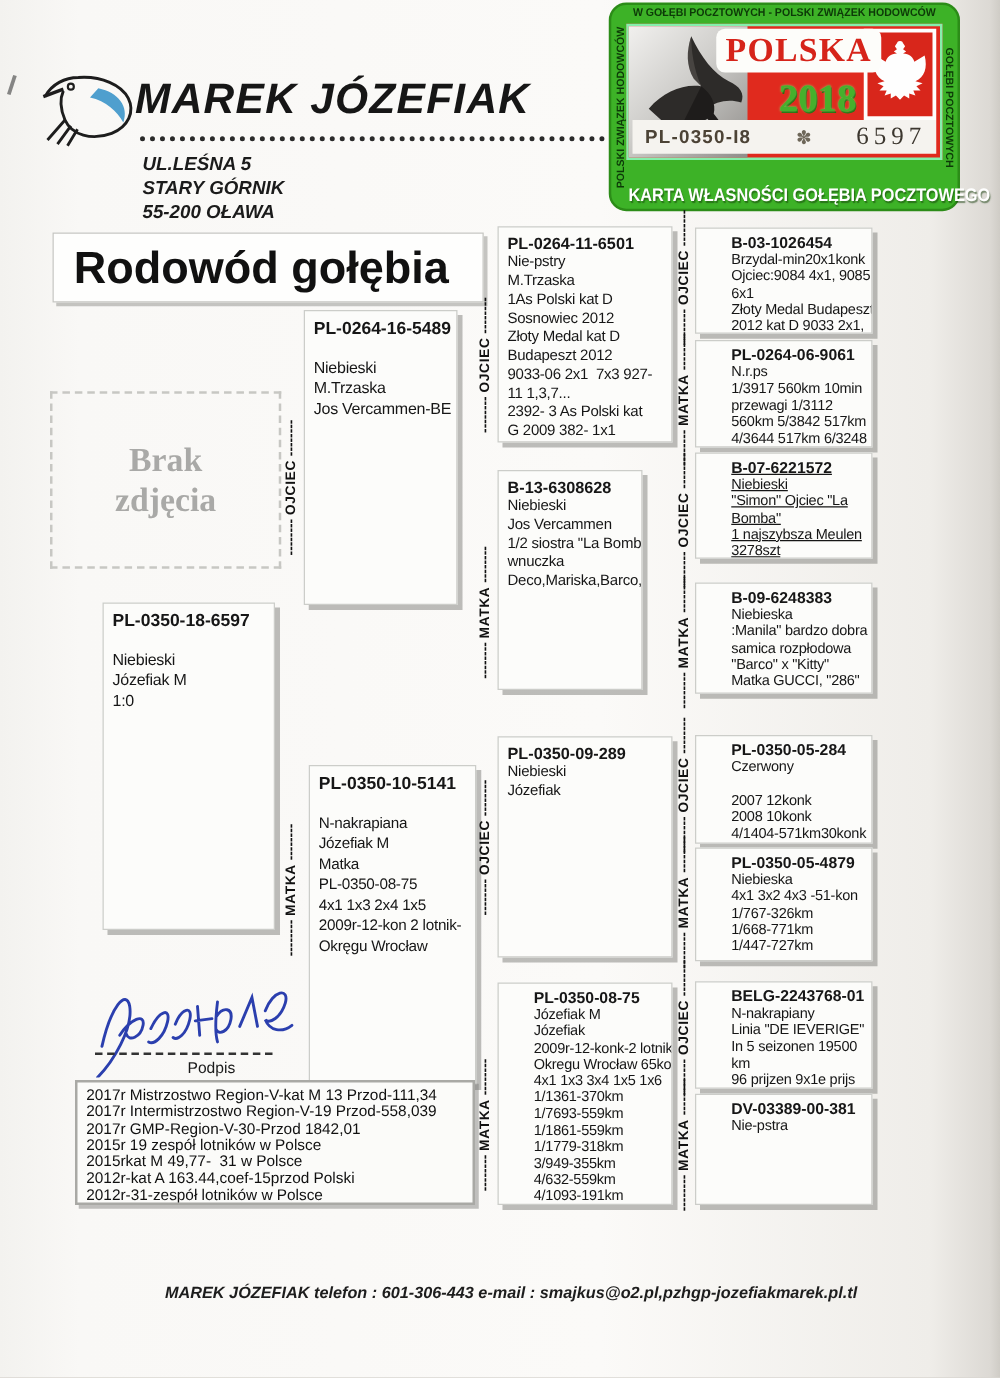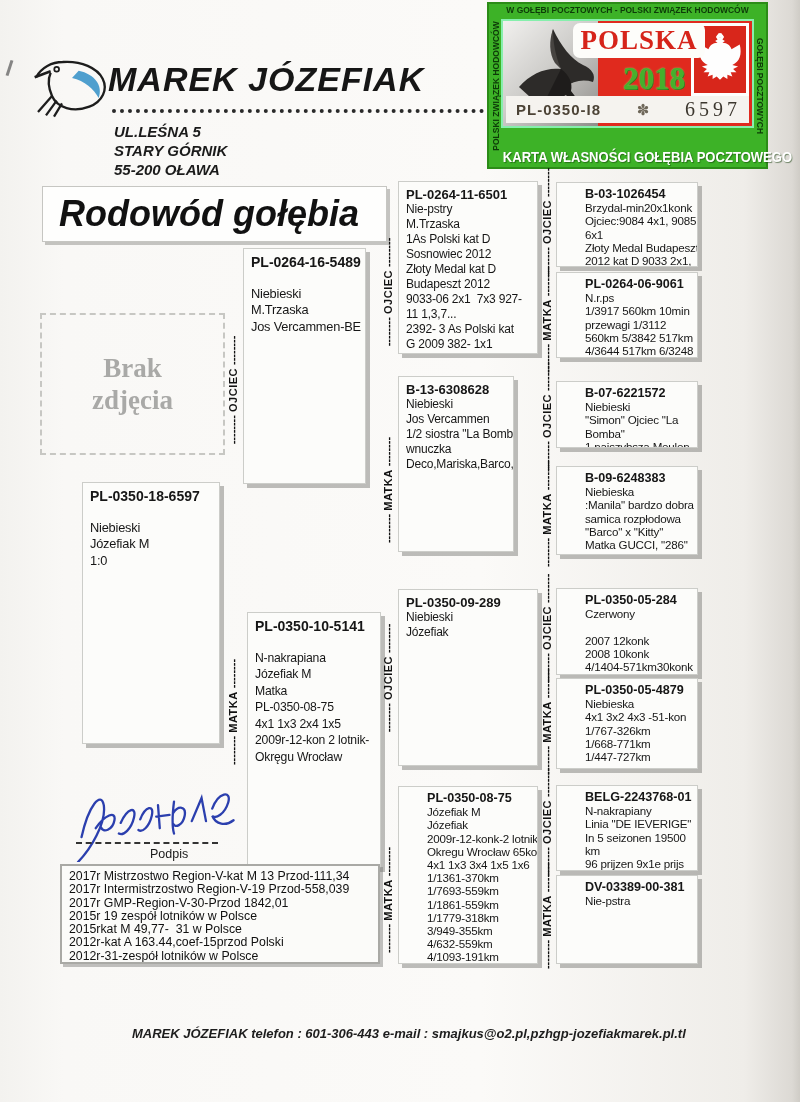--- a/index.html
+++ b/index.html
@@ -6,21 +6,21 @@
   .page{position:relative;width:800px;height:1102px;margin:0 auto;overflow:hidden;
         background:linear-gradient(90deg,#f3f2ef 0%,#f9f8f6 8%,#fbfaf8 60%,#efede9 93%,#dcd9d4 99%,#cfccc6 100%);}
   .abs{position:absolute;}
 
   
   .brand-name{left:108px;top:60px;font-size:34px;font-weight:bold;font-style:italic;letter-spacing:1px;color:#161616;white-space:nowrap;}
   .brand-rule{left:112px;top:109px;width:372px;border-bottom:4px dotted #2a2a2a;height:0;}
   .address{left:114px;top:122px;font-size:15px;font-weight:bold;font-style:italic;line-height:19px;color:#1b1b1b;white-space:pre;}
 
   
-  .stamp{left:487px;top:2px;width:281px;height:167px;background:#3db227;border:2px solid #2c8c18;border-radius:0;box-sizing:border-box;}
+  .stamp{left:487px;top:2px;width:281px;height:167px;background:#3db227;border:2px solid #2c8c18;border-radius:14px;box-sizing:border-box;}
   .stamp-top{left:0;right:0;top:1px;text-align:center;font-size:9px;font-weight:bold;color:#0d3a08;transform:scaleX(.94);white-space:nowrap;}
   .stamp-side{font-size:8.5px;font-weight:bold;color:#0d3a08;white-space:nowrap;}
   .stamp-side.l{left:7px;top:82px;transform:translate(-50%,-50%) rotate(-90deg);}
   .stamp-side.r{left:271px;top:82px;transform:translate(-50%,-50%) rotate(90deg);}
   .stamp-inner{left:12px;top:15px;width:253px;height:109px;background:#e02a1e;border:2px solid #86efac;box-sizing:border-box;}
   .stamp-photo{left:0;top:0;width:95px;height:105px;background:linear-gradient(135deg,#f1f0ee 0%,#cfcecb 45%,#8f8d8a 100%);}
   .stamp-pill{left:70px;top:2px;width:132px;height:35px;background:#fdfdfa;border-radius:7px;display:flex;align-items:center;justify-content:center;
               font-family:"Liberation Serif",serif;font-weight:bold;font-size:27px;letter-spacing:1px;color:#d6241a;z-index:2;}
   .stamp-year{left:92px;top:40px;width:118px;text-align:center;font-family:"Liberation Serif",serif;font-weight:bold;font-size:31px;
               color:#46b02c;text-shadow:0 0 2px #8ed06c,1px 1px 0 #20700f;z-index:2;}
@@ -29,21 +29,21 @@
   .stamp-strip{left:3px;right:3px;bottom:3px;height:27px;background:#f5f3ef;display:flex;align-items:center;z-index:3;}
   .stamp-series{margin-left:10px;font-weight:bold;font-size:15px;letter-spacing:1px;color:#4c4336;}
   .stamp-star{flex:1;text-align:center;font-size:15px;color:#6e6759;}
   .stamp-serial{margin-right:8px;font-family:"Liberation Serif",serif;font-size:20px;letter-spacing:4px;color:#3c372f;}
   .stamp-caption{left:0;right:0;bottom:2px;text-align:center;color:#fff;font-weight:bold;font-size:14.5px;white-space:nowrap;
                  transform:scaleX(.9);text-shadow:1px 1px 1px rgba(20,60,10,.55);}
 
   
   .title-box{left:42px;top:186px;width:343px;height:54px;background:#fefefd;border:1px solid #c6c6c2;
              box-shadow:3px 3px 0 rgba(130,130,126,.45);display:flex;align-items:center;}
-  .title-box span{font-size:36px;font-weight:bold;font-style:italic;color:#111;padding-left:16px;white-space:nowrap;}
+  .title-box span{font-size:36px;font-weight:bold;color:#111;padding-left:16px;white-space:nowrap;}
 
   
   .no-photo{left:40px;top:313px;width:185px;height:142px;border:2px dashed #c7c7c3;box-sizing:border-box;
             display:flex;align-items:center;justify-content:center;text-align:center;
             font-family:"Liberation Serif",serif;font-weight:bold;font-size:27px;line-height:32px;color:#a9a9a7;white-space:pre-line;}
 
   
   .pbox{position:absolute;background:#fcfcfa;border:1px solid #cccdc9;box-shadow:4px 4px 0 rgba(125,125,122,.5);
         padding:5px 7px;box-sizing:border-box;color:#161616;overflow:hidden;}
   .pbox .ring{font-weight:bold;font-size:13px;white-space:nowrap;}
@@ -209,21 +209,21 @@
 2012 kat D 9033 2x1,</div>
   </div>
   <div class="pbox tight" style="left:556px;top:272px;width:142px;height:86px;">
     <div class="ring">PL-0264-06-9061</div>
     <div class="plines">N.r.ps
 1/3917 560km 10min
 przewagi 1/3112
 560km 5/3842 517km
 4/3644 517km 6/3248</div>
   </div>
-  <div class="pbox tight" style="left:556px;top:381px;width:142px;height:67px;">
+  <div class="pbox tight" style="left:556px;top:362px;width:142px;height:85px;text-decoration:underline;">
     <div class="ring">B-07-6221572</div>
     <div class="plines">Niebieski
 "Simon" Ojciec "La
 Bomba"
 1 najszybsza Meulen
 3278szt</div>
   </div>
   <div class="pbox tight" style="left:556px;top:466px;width:142px;height:89px;">
     <div class="ring">B-09-6248383</div>
     <div class="plines">Niebieska

